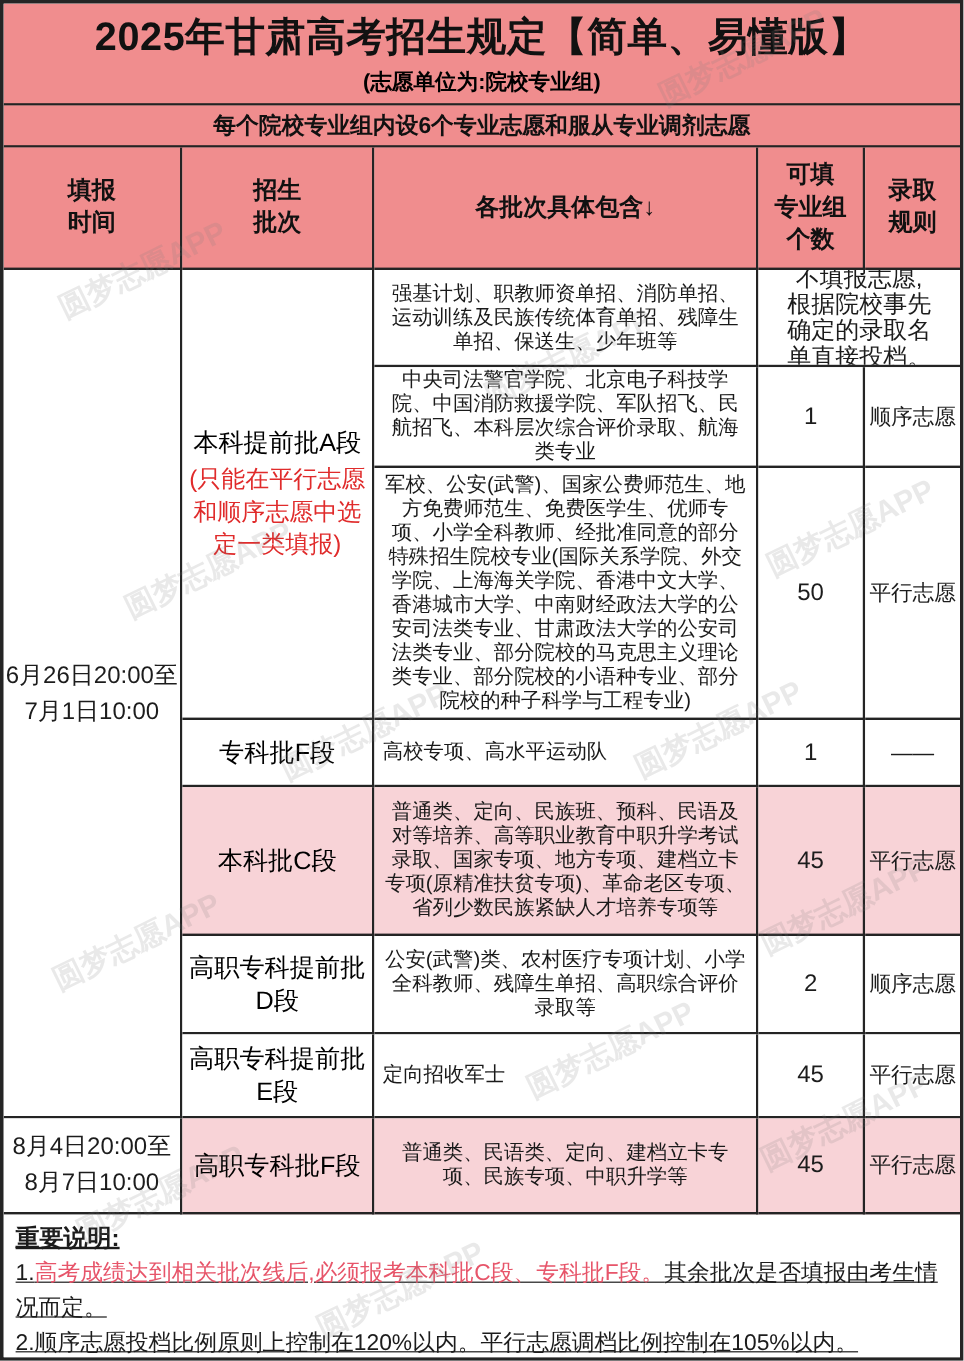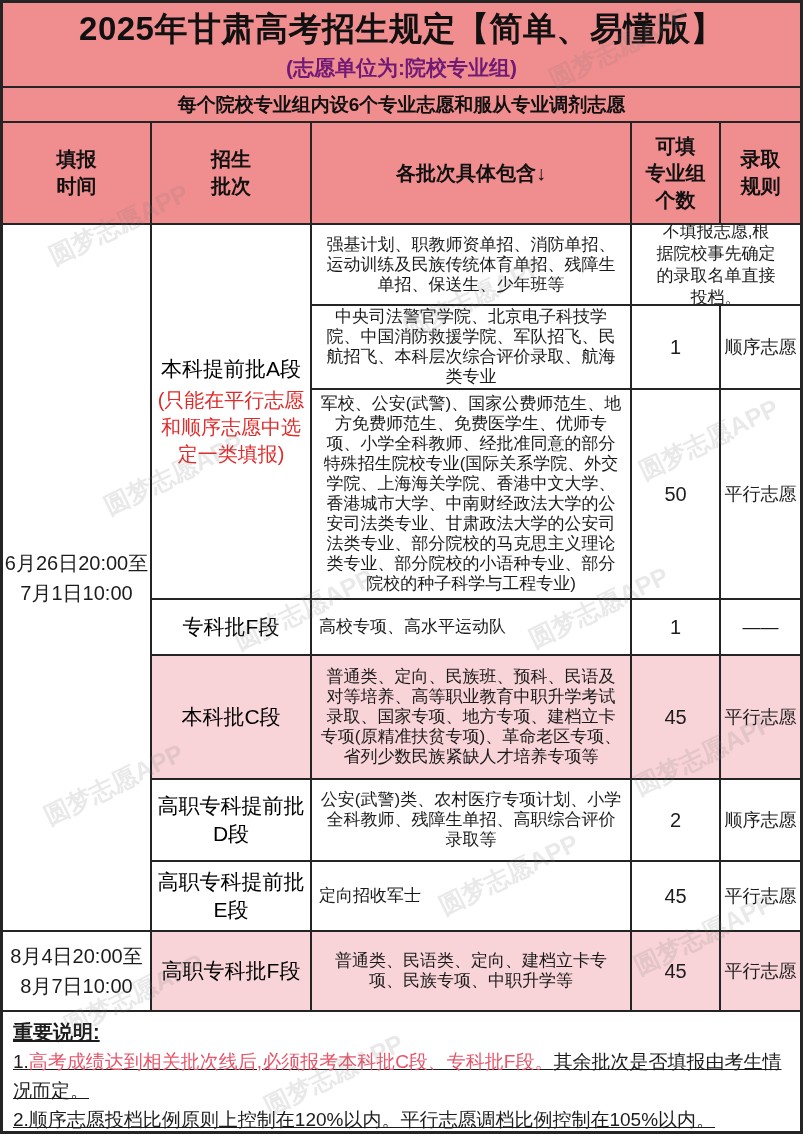--- a/index.html
+++ b/index.html
@@ -39,21 +39,21 @@
 
   
   .title-block{
     height:85px;
     background:#f08d8e;
     border-bottom:2px solid #242424;
     display:flex; flex-direction:column; align-items:center; justify-content:center;
     gap:2px;
   }
   .main-title{ font-size:33px; font-weight:bold; color:#111; letter-spacing:0.5px; }
-  .sub-title{ font-size:21px; font-weight:bold; color:#701a75; }
+  .sub-title{ font-size:18px; font-weight:bold; color:#000000; }
 
   
   .banner{
     height:35px;
     background:#f08d8e;
     border-bottom:2px solid #242424;
     display:flex; align-items:center; justify-content:center;
     font-size:19px; font-weight:bold; color:#111;
   }
 
@@ -83,21 +83,21 @@
     padding:5px 7px;
     font-size:17px; line-height:20px; color:#1a1a1a;
   }
   .cell.num{ font-size:20px; }
   .cell.rule{ font-size:18px; }
   .cell.time{ font-size:20px; white-space:pre-line; line-height:1.5; }
   .cell.batch{ flex-direction:column; padding:2px 4px; }
   .batch-name{ font-size:21px; color:#000000; }
   .batch-note{ font-size:20px; line-height:1.35; color:#e02b2b; margin-top:4px; }
   .cell.merged-rule{
-    padding:4px 24px; font-size:17px; line-height:22px; text-align:center;
+    padding:4px 24px; font-size:20px; line-height:22px; text-align:center;
   }
   .cell.pink{ background:#f8d3d7; }
 
   
   .notes{
     height:143px;
     padding:6px 10px 0 10px;
     font-size:19px; line-height:29px;
     background:#ffffff;
     text-decoration:underline;

